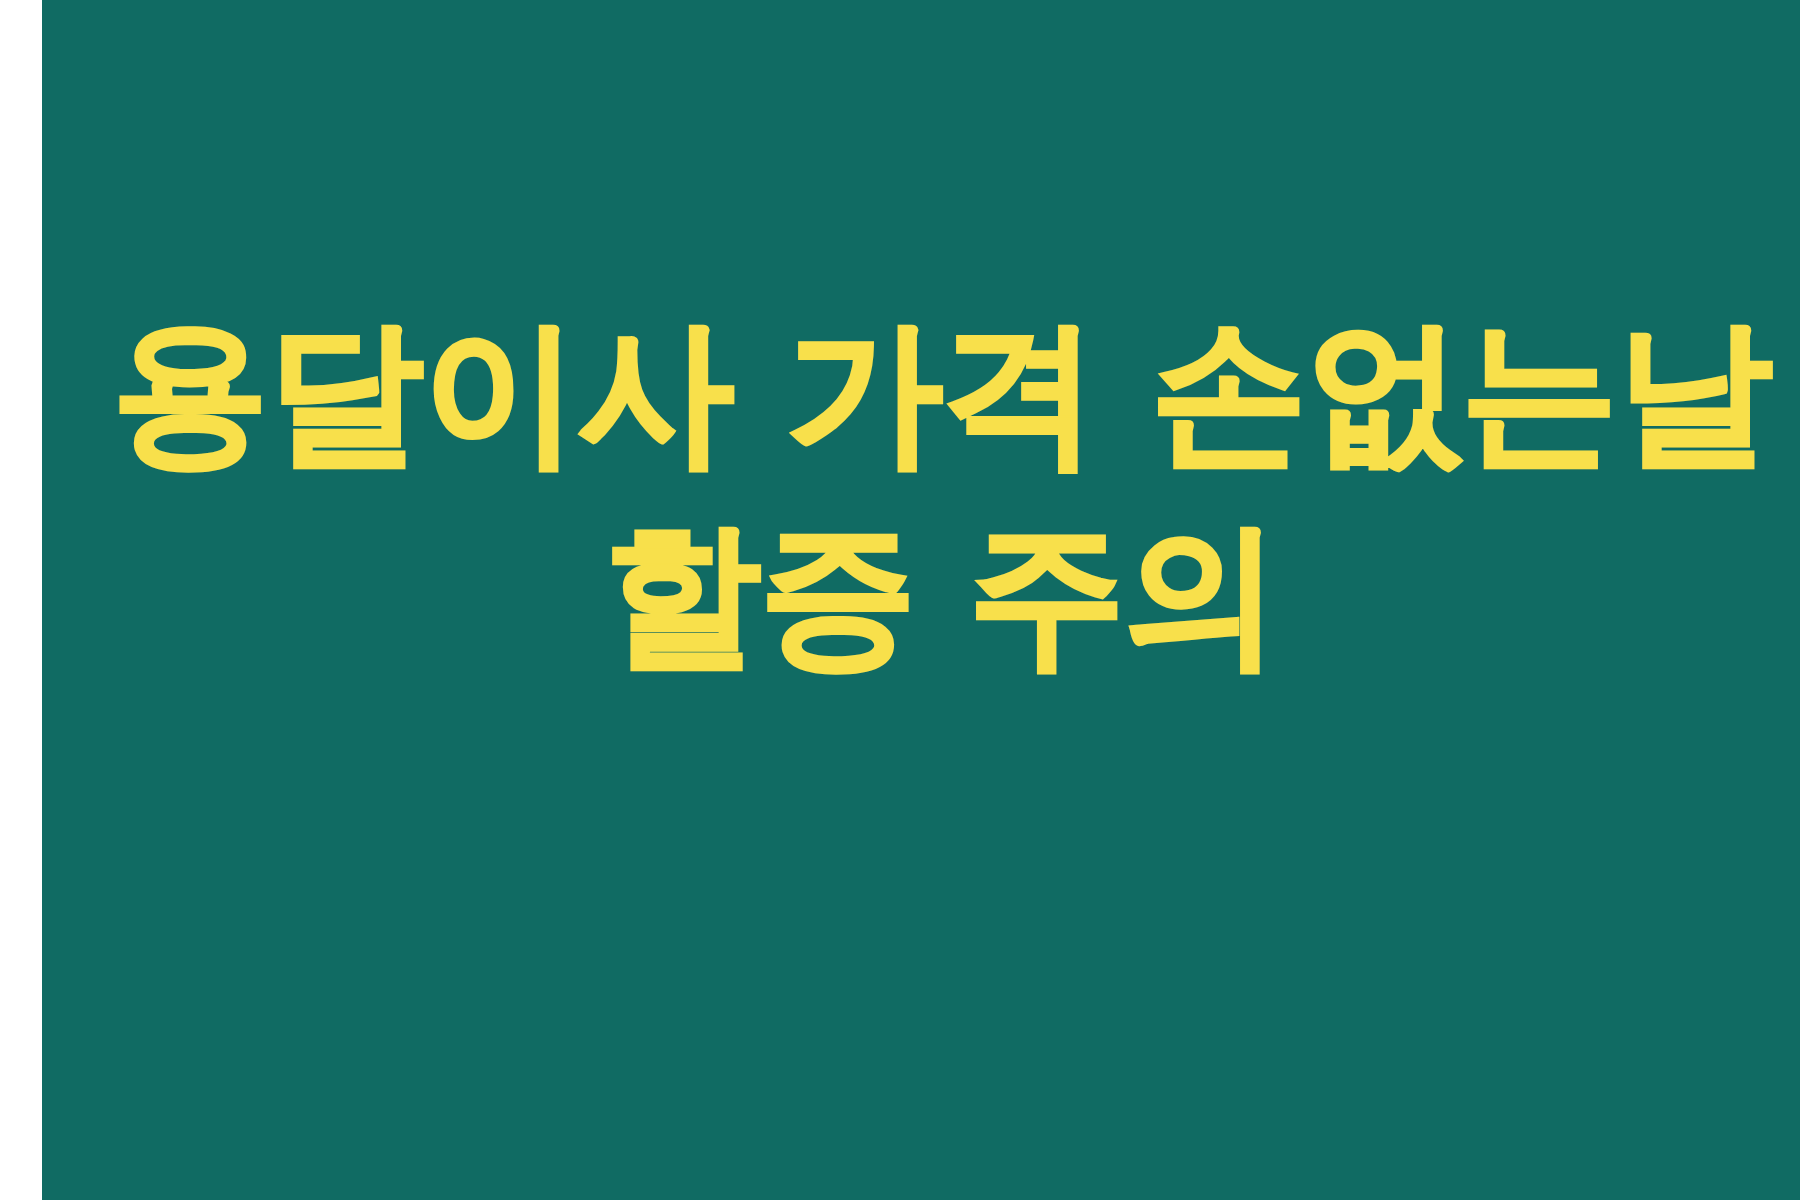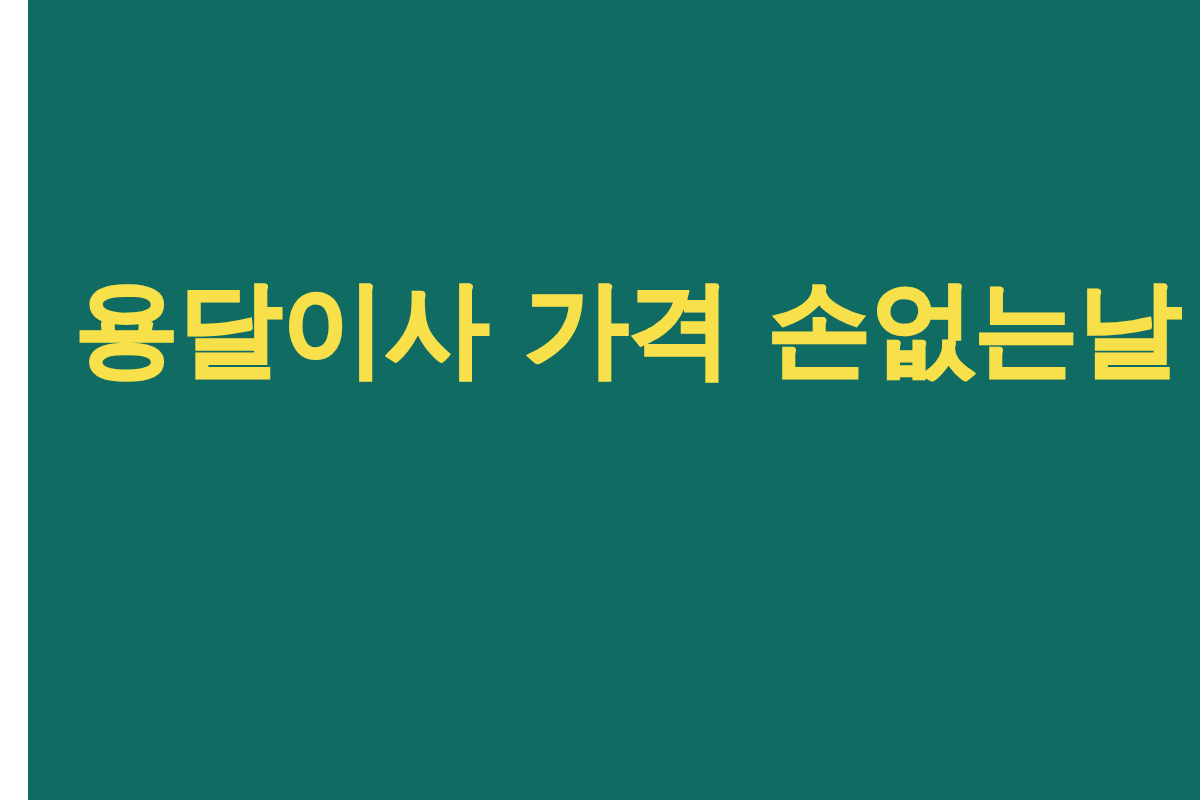--- a/index.html
+++ b/index.html
@@ -73,16 +73,17 @@
 </style>
 </head>
 <body>
 
 <div class="banner" style="background: rgb(16, 107, 99);">
 
   <div class="headline">
 
     <span class="headline-line headline-line--primary" style="color: rgb(248, 224, 75); -webkit-text-stroke: 2.5px rgb(248, 224, 75);">용달이사 가격 손없는날</span>
 
+    <span class="headline-line headline-line--secondary" style="color: rgb(248, 224, 75); -webkit-text-stroke: 2.5px rgb(248, 224, 75);">할증 주의</span>
 
   </div>
 
 </div>
 
 </body></html>

